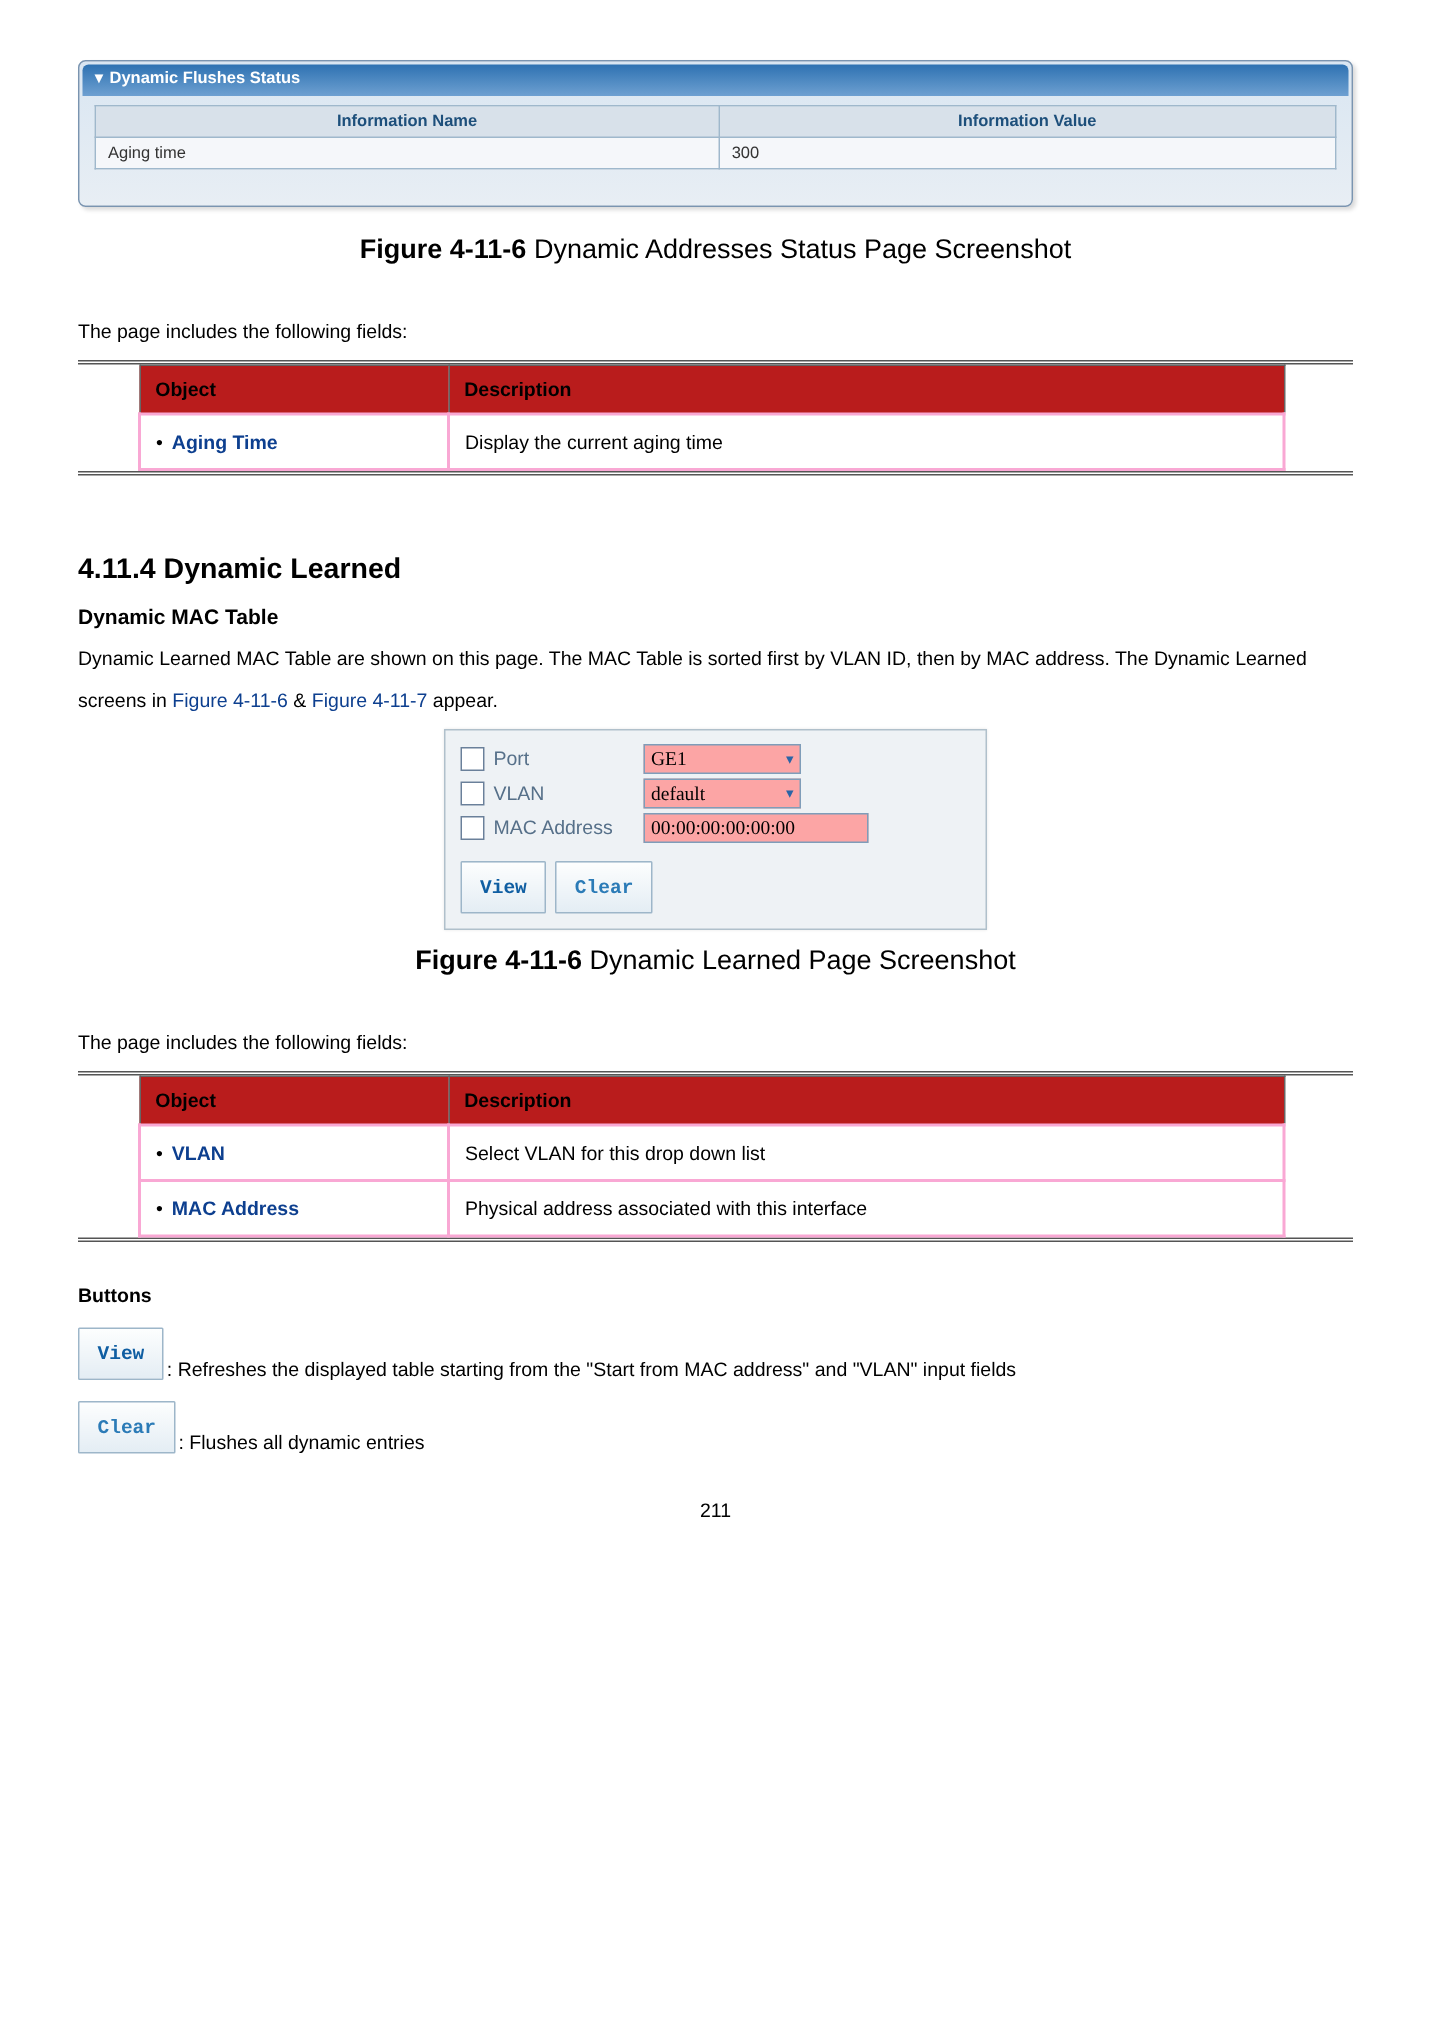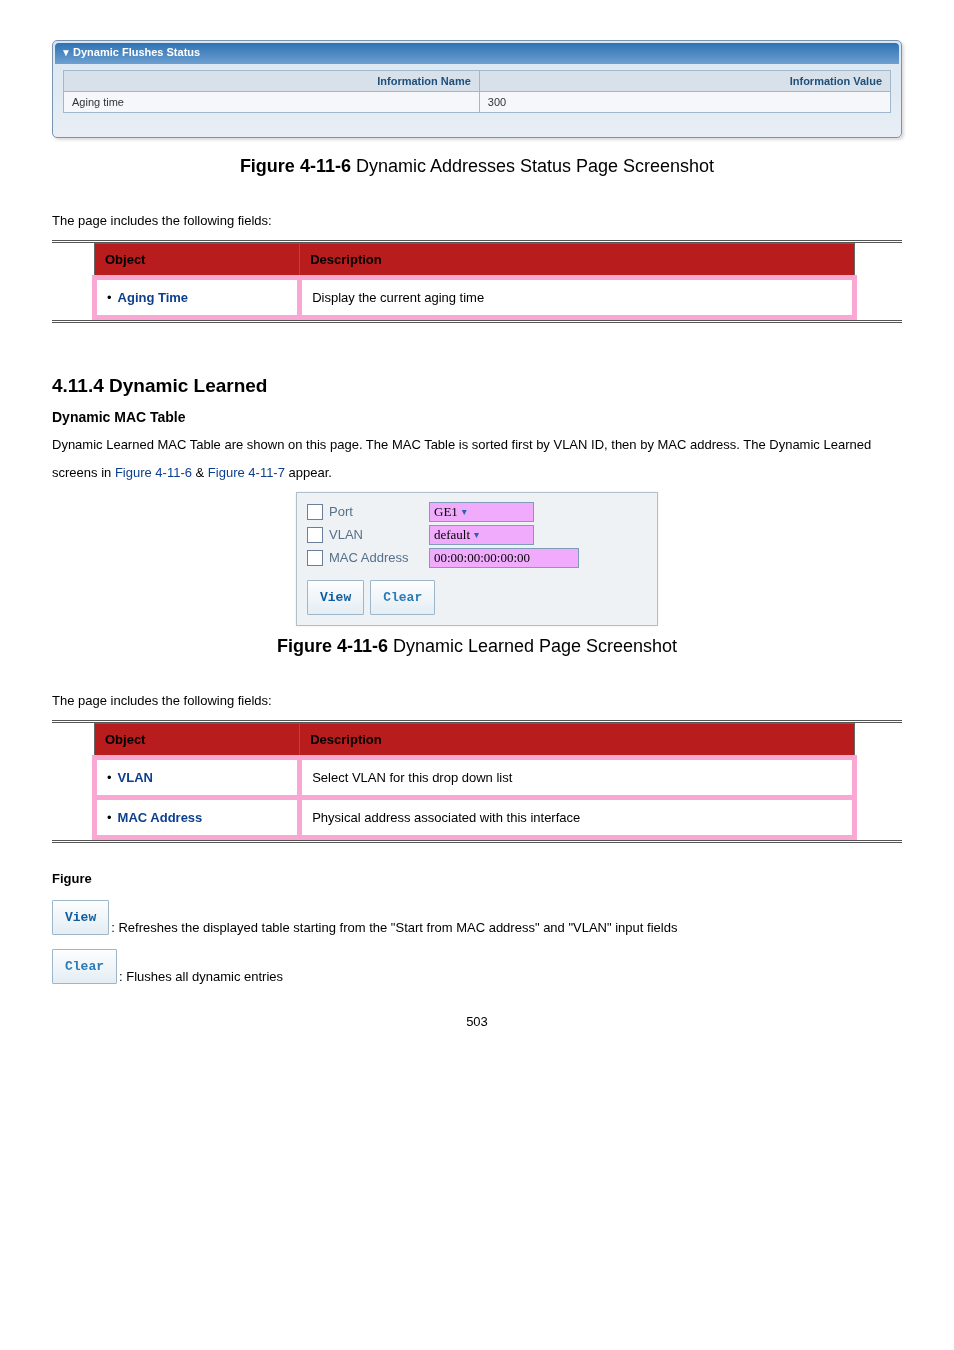--- a/index.html
+++ b/index.html
@@ -43,21 +43,21 @@
   }
   .das-table {
     width: 100%;
     border-collapse: collapse;
     font-size: 11px;
   }
   .das-table th {
     background: #d8e1ea;
     color: #1d4f7b;
     font-weight: bold;
-    text-align: right;
+    text-align: center;
     padding: 4px 8px;
     border: 1px solid #9fb8cc;
   }
   .das-table td {
     padding: 4px 8px;
     border: 1px solid #9fb8cc;
     background: #f5f7fa;
     color: #333;
   }
 
@@ -89,21 +89,21 @@
     text-align: left;
     padding: 8px 10px;
     border: 1px solid #666;
   }
   .obj-table th:first-child,
   .obj-table td:first-child {
     width: 27%;
   }
   .obj-table td {
     padding: 10px 10px;
-    border: 5px solid #f9a8d4;
+    border: 2px solid #f9a8d4;
     vertical-align: top;
   }
   .obj-table td.obj {
     color: #0d3f8f;
     font-weight: bold;
   }
   .obj-table td.obj .bullet { color: #000; font-weight: normal; margin-right: 6px; }
   .obj-table-wrap-top { border-top: 3px double #555; }
   .obj-table-wrap-bot { border-bottom: 3px double #555; }
 
@@ -145,26 +145,26 @@
   }
   .filter-row label {
     color: #567089;
     width: 100px;
     font-family: "Trebuchet MS", Arial, sans-serif;
   }
   .filter-row .select, .filter-row .input {
     font-family: "Times New Roman", serif;
     font-size: 13px;
     border: 1px solid #7f9db9;
-    background: #f0abfc;
+    background: #fca5a5;
     height: 18px;
     padding: 0 4px;
     display: flex;
     align-items: center;
-    justify-content: flex-start;
+    justify-content: space-between;
   }
   .filter-row .select { width: 95px; }
   .filter-row .input { width: 140px; }
   .filter-row .select .chev {
     color: #2a64a6;
     font-size: 10px;
     margin-left: 4px;
   }
   .filter-btns {
     margin-top: 12px;
@@ -306,25 +306,25 @@
     <td>Select VLAN for this drop down list</td>
   </tr>
   <tr>
     <td class="obj"><span class="bullet">•</span><span>MAC Address</span></td>
     <td>Physical address associated with this interface</td>
   </tr>
 </tbody>
     </table>
 </div>
 
-<div class="btn-heading">Figure</div>
+<div class="btn-heading">Buttons</div>
 
 <div class="btn-line">
   <span class="ui-btn">View</span>
   <span class="txt">: Refreshes the displayed table starting from the "Start from MAC address" and "VLAN" input fields</span>
 </div>
 
 <div class="btn-line">
   <span class="ui-btn clear">Clear</span>
   <span class="txt">: Flushes all dynamic entries</span>
 </div>
 
-<div class="page-no">503</div>
+<div class="page-no">211</div>
 
 </body></html>

